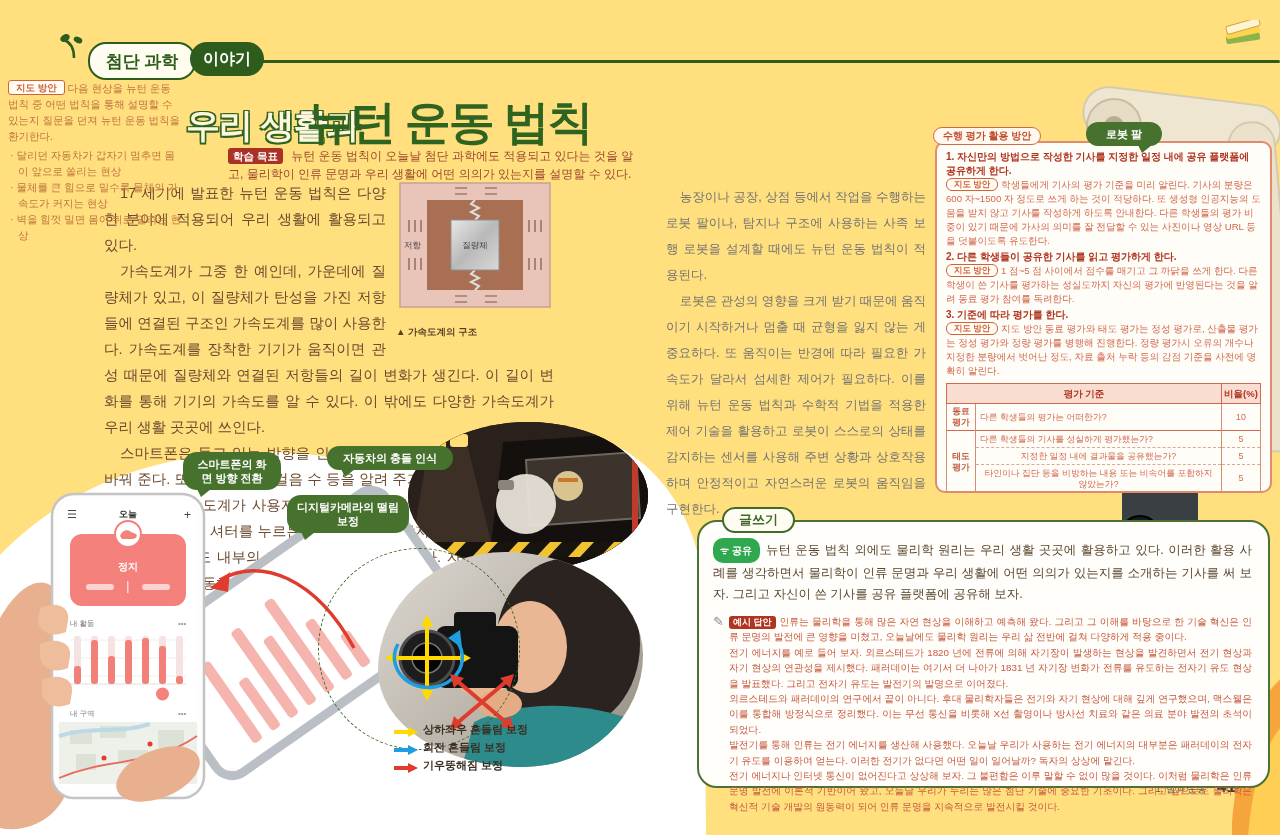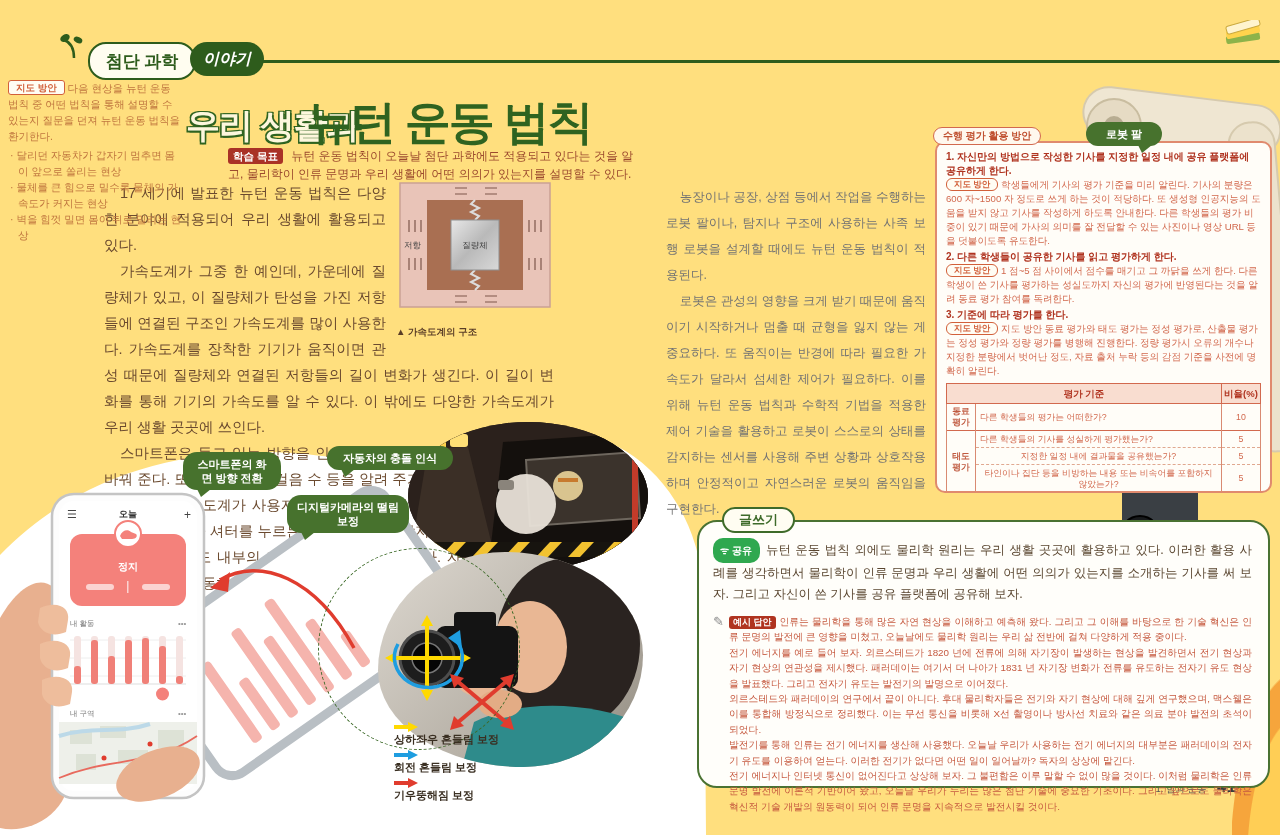--- a/index.html
+++ b/index.html
@@ -12,21 +12,21 @@
   .corner-accent{position:absolute;right:-22px;bottom:-30px;width:70px;height:190px;
     background:radial-gradient(ellipse at right bottom,#ffce55 55%,#f6a53c 56%,#f6a53c 72%,#ffdf7e 73%);
     border-radius:60% 0 0 0;z-index:1;}
   
   .head-rule{position:absolute;left:92px;top:60px;width:1188px;height:3px;background:#2e5c1c;border-radius:2px;z-index:3;}
   .head-cloud{position:absolute;left:88px;top:42px;width:104px;height:34px;background:#fffdf0;
     border:2.5px solid #2e5c1c;border-radius:18px;display:flex;align-items:center;justify-content:center;
     font-weight:bold;font-size:17px;color:#2e5c1c;z-index:4;}
   .head-pill{position:absolute;left:190px;top:42px;width:74px;height:34px;background:#2e5c1c;
     border-radius:18px;display:flex;align-items:center;justify-content:center;color:#fff;
-    font-weight:bold;font-size:16px;z-index:4;font-style:italic;}
+    font-weight:bold;font-size:16px;z-index:4;}
   .sprout{position:absolute;left:60px;top:30px;z-index:4;}
   .corner-books{position:absolute;left:1220px;top:20px;z-index:4;}
   
   .sidebar{position:absolute;left:8px;top:80px;width:174px;z-index:3;
     font-size:10.5px;line-height:16px;color:#c0763f;}
   .badge-outline{display:inline-block;border:1px solid #d2603a;color:#d2603a;background:#fffdf4;
     border-radius:3px;padding:0 7px;font-size:9.5px;font-weight:bold;line-height:13px;vertical-align:1px;}
   .sidebar ul{margin:3px 0 0 2px;padding:0;list-style:none;}
   .sidebar li{padding-left:8px;text-indent:-8px;}
   
@@ -66,21 +66,21 @@
     border-radius:48% 52% 45% 55% / 55% 48% 52% 45%;
     background:linear-gradient(135deg,#ddd8d0 0%,#b7b1a7 60%,#8e887d 100%);z-index:5;}
   .lens-ring{position:absolute;left:318px;top:548px;width:200px;height:200px;border:1.5px dashed #3e6b2a;
     border-radius:50%;z-index:7;}
   .hand-phone{position:absolute;left:0px;top:468px;z-index:6;}
   .phone-back{position:absolute;left:150px;top:548px;width:285px;height:152px;background:#fff;
     border:9px solid #b9bfc4;border-radius:24px;transform:rotate(-35deg);z-index:4;overflow:hidden;}
   .phone-back .bar{position:absolute;bottom:12px;width:11px;background:#f5b4ad;border-radius:4px;}
   .rotate-arrow{position:absolute;left:196px;top:536px;z-index:6;}
   .legend{position:absolute;left:394px;top:722px;z-index:8;font-size:11px;color:#3a2f22;font-weight:bold;}
-  .legend .row{display:flex;align-items:flex-start;margin-bottom:3px;flex-direction:column;}
+  .legend .row{display:flex;align-items:flex-end;margin-bottom:3px;}
   .legend svg{margin-right:5px;}
   
   .robot{position:absolute;left:1030px;top:78px;z-index:1;}
   
   .assess-tab{position:absolute;left:933px;top:127px;background:#fff8ee;border:1.5px solid #d2694e;
     color:#c05030;font-size:10px;font-weight:bold;border-radius:9px;padding:1px 9px;z-index:3;}
   .assess{position:absolute;left:935px;top:141px;width:337px;height:352px;background:#fffdf8;
     border:2px solid #e08a6e;border-radius:10px;padding:7px 9px;box-sizing:border-box;z-index:2;
     font-size:9.6px;line-height:14px;color:#d2694e;overflow:hidden;}
   .assess h4{margin:0;font-size:10px;line-height:14px;color:#b03420;}

